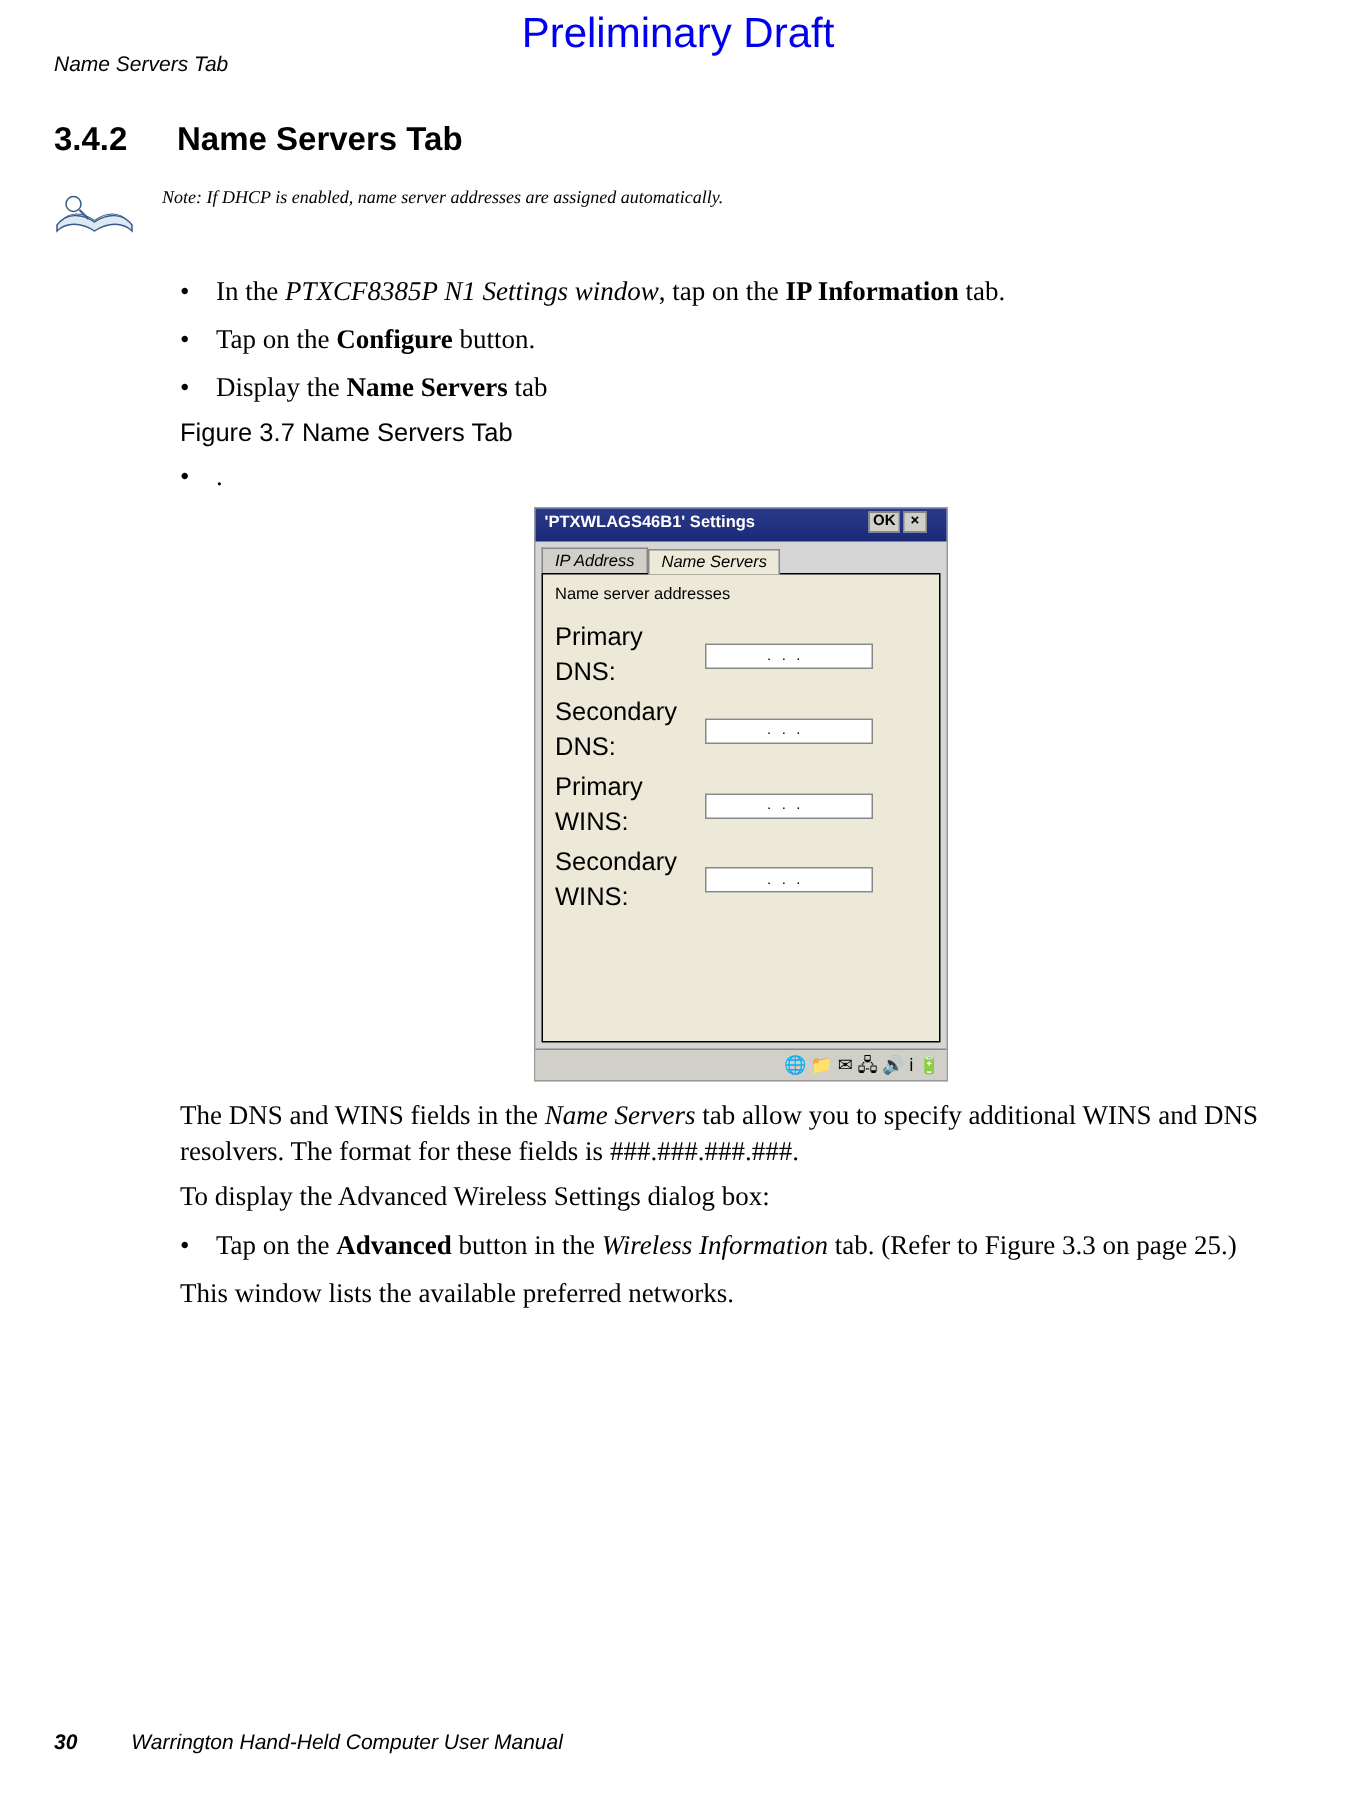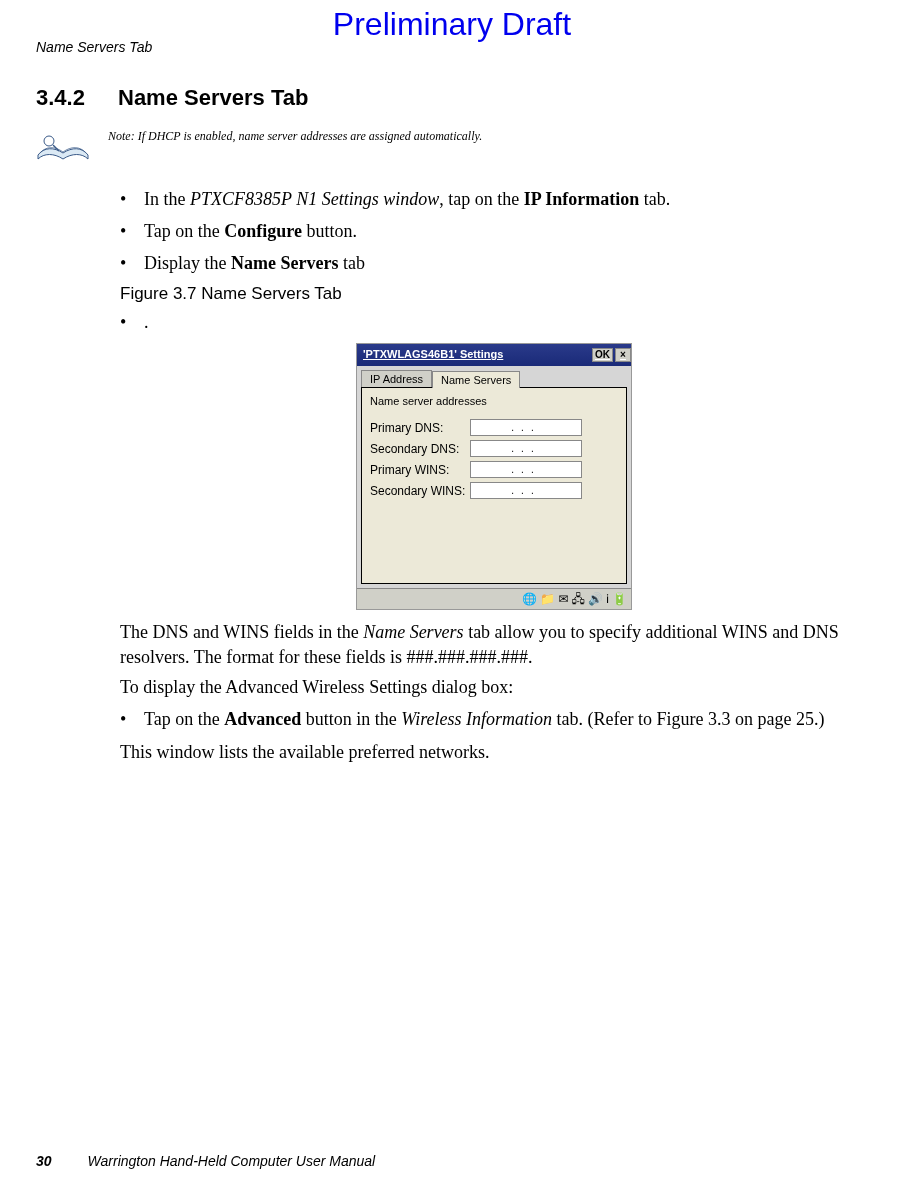--- a/index.html
+++ b/index.html
@@ -7,21 +7,21 @@
     padding: 0;
     width: 904px;
     font-family: "Times New Roman", serif;
     background: #fff;
     color: #000;
   }
   .prelim {
     text-align: center;
     font-family: Arial, Helvetica, sans-serif;
     color: #0000ee;
-    font-size: 32px;
+    font-size: 28px;
     padding-top: 6px;
   }
   .header {
     font-family: "Trebuchet MS", Arial, sans-serif;
     font-style: italic;
     font-size: 14px;
     padding-left: 36px;
     margin-top: -4px;
     line-height: 1.25;
   }
@@ -83,27 +83,26 @@
     width: 274px;
     margin: 8px auto 10px auto;
     border: 1px solid #999;
     background: #d6d6d6;
     font-family: Tahoma, Arial, sans-serif;
     font-size: 11px;
     color: #000;
   }
   .titlebar {
     display: flex;
-    align-items: center;
+    align-items: flex-start;
     background: linear-gradient(#2a3a8a,#1a2a78);
     color: #fff;
     font-weight: bold;
-    padding: 2px 0 2px 6px;
+    padding: 2px 13px 2px 6px;
     height: 18px;
-    text-decoration: underline;
   }
   .titlebar .spacer { flex: 1; }
   .titlebar .okbtn {
     background: #d0d0c8;
     color: #000;
     font-size: 10px;
     font-weight: bold;
     border: 1px solid #888;
     padding: 0 2px;
     line-height: 12px;
@@ -115,20 +114,21 @@
     font-weight: bold;
     border: 1px solid #888;
     width: 14px;
     text-align: center;
     line-height: 12px;
     font-size: 10px;
   }
   .tabs {
     display: flex;
     margin: 4px 16px 0 4px;
+    font-style: italic;
   }
   .tab {
     border: 1px solid #888;
     border-bottom: none;
     padding: 1px 8px;
     font-size: 11px;
     background: #d0d0c8;
     margin-right: 0;
   }
   .tab.active {
@@ -144,21 +144,21 @@
   }
   .panel-head {
     font-size: 11px;
     margin-bottom: 10px;
   }
   .row {
     display: flex;
     align-items: center;
     margin-bottom: 4px;
   }
-  .row .lbl { flex: 0 0 100px; font-size: 12px; }
+  .row .lbl { flex: 0 0 100px; font-size: 17px; }
   .ipbox {
     background: #fff;
     border: 1px solid #888;
     width: 110px;
     height: 15px;
     font-size: 10px;
     display: flex;
     align-items: center;
     justify-content: center;
     letter-spacing: 7px;

